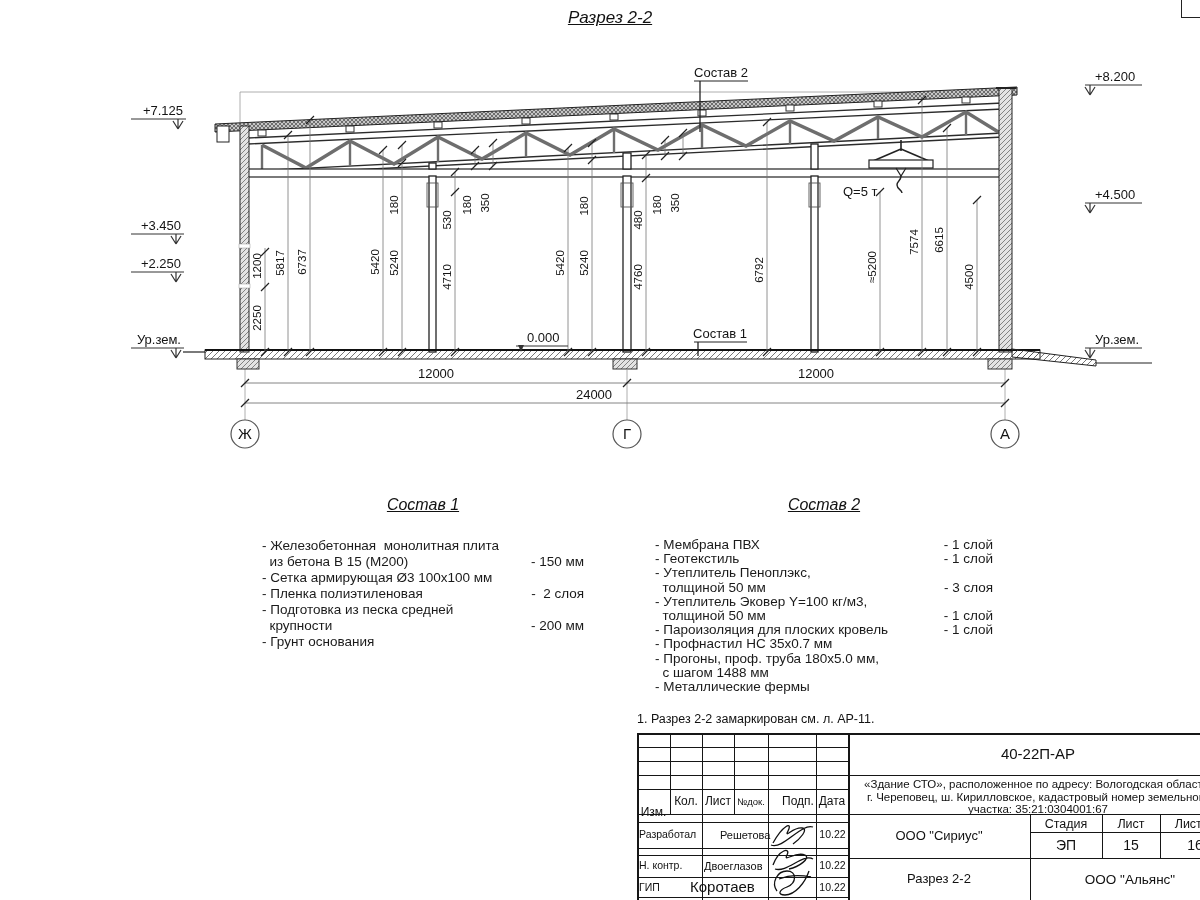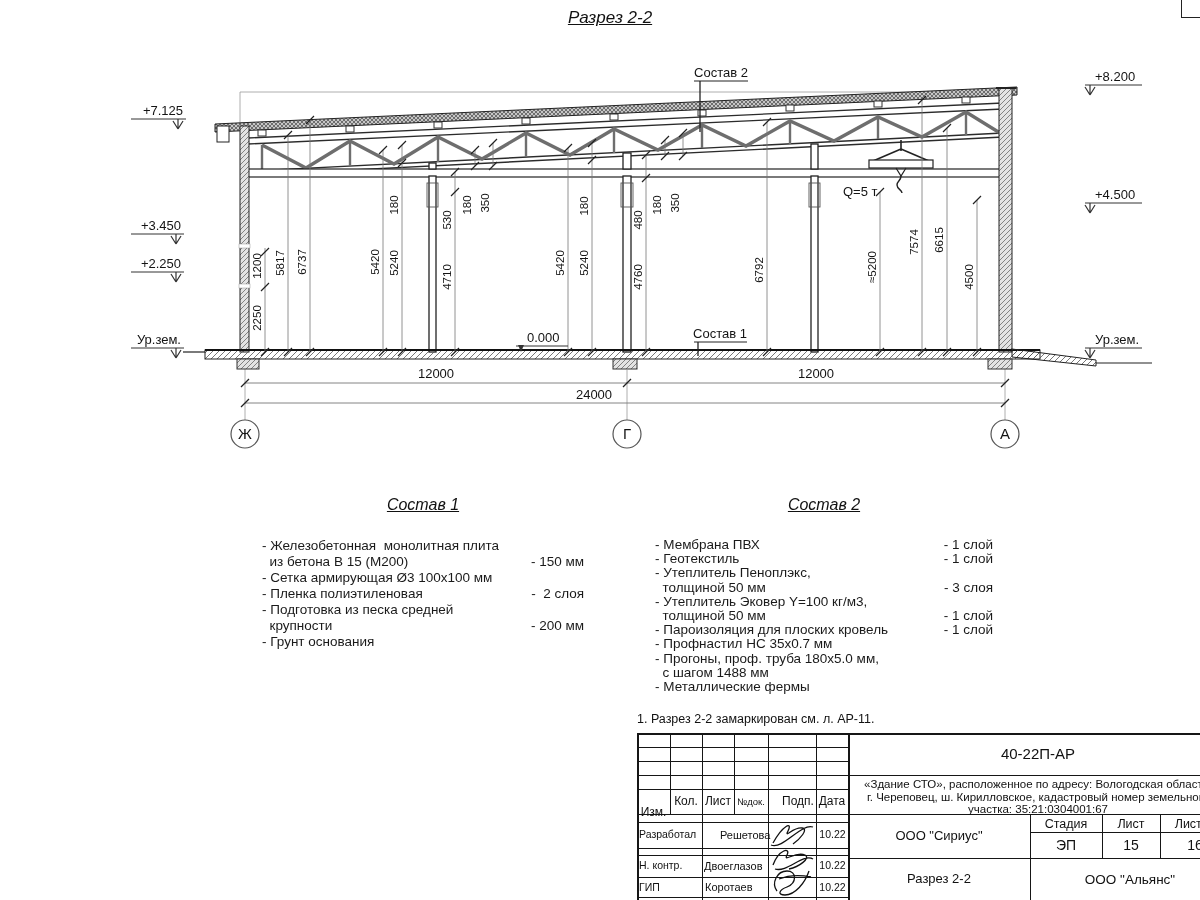--- a/index.html
+++ b/index.html
@@ -385,21 +385,21 @@
   <div class="cell" style="left:131px;top:57px;width:48px;height:24px;font-size:12px;padding-left:6px;">Подп.</div>
   <div class="cell" style="left:179px;top:57px;width:32px;height:24px;font-size:12px;">Дата</div>
 
   <div class="cell left" style="left:2px;top:90px;width:62px;height:24px;font-size:10.5px;">Разработал</div>
   <div class="cell left" style="left:83px;top:90px;width:62px;height:24px;font-size:11px;">Решетова</div>
   <div class="cell" style="left:180px;top:90px;width:31px;height:24px;font-size:10.5px;">10.22</div>
   <div class="cell left" style="left:2px;top:123px;width:62px;height:20px;font-size:10.5px;">Н. контр.</div>
   <div class="cell left" style="left:67px;top:123px;width:62px;height:20px;font-size:11px;">Двоеглазов</div>
   <div class="cell" style="left:180px;top:123px;width:31px;height:20px;font-size:10.5px;">10.22</div>
   <div class="cell left" style="left:2px;top:145px;width:62px;height:19px;font-size:10.5px;">ГИП</div>
-  <div class="cell left" style="left:68px;top:145px;width:62px;height:19px;font-size:11px;">Коротаев</div>
+  <div class="cell left" style="left:53px;top:145px;width:62px;height:19px;font-size:15px;">Коротаев</div>
   <div class="cell" style="left:180px;top:145px;width:31px;height:19px;font-size:10.5px;">10.22</div>
 
   <svg style="position:absolute;left:132px;top:86px;" width="46" height="30" viewBox="0 0 46 30">
     <path d="M4,24 C14,6 24,2 19,12 C15,20 24,8 33,9 C40,10 31,20 24,25 M2,26 C14,31 32,4 44,8" fill="none" stroke="#111" stroke-width="1.3"></path>
   </svg>
   <svg style="position:absolute;left:132px;top:112px;" width="46" height="28" viewBox="0 0 46 28">
     <path d="M4,20 C10,4 22,2 18,10 C14,18 26,6 36,10 C42,13 30,22 20,24 M6,24 C18,28 34,8 44,14" fill="none" stroke="#111" stroke-width="1.3"></path>
   </svg>
   <svg style="position:absolute;left:132px;top:132px;" width="46" height="34" viewBox="0 0 46 34">
     <path d="M8,26 C2,18 8,6 18,6 C28,6 28,18 18,22 C10,25 8,30 16,30 C26,30 36,18 40,6 M10,14 C20,10 32,10 42,12" fill="none" stroke="#111" stroke-width="1.3"></path>

